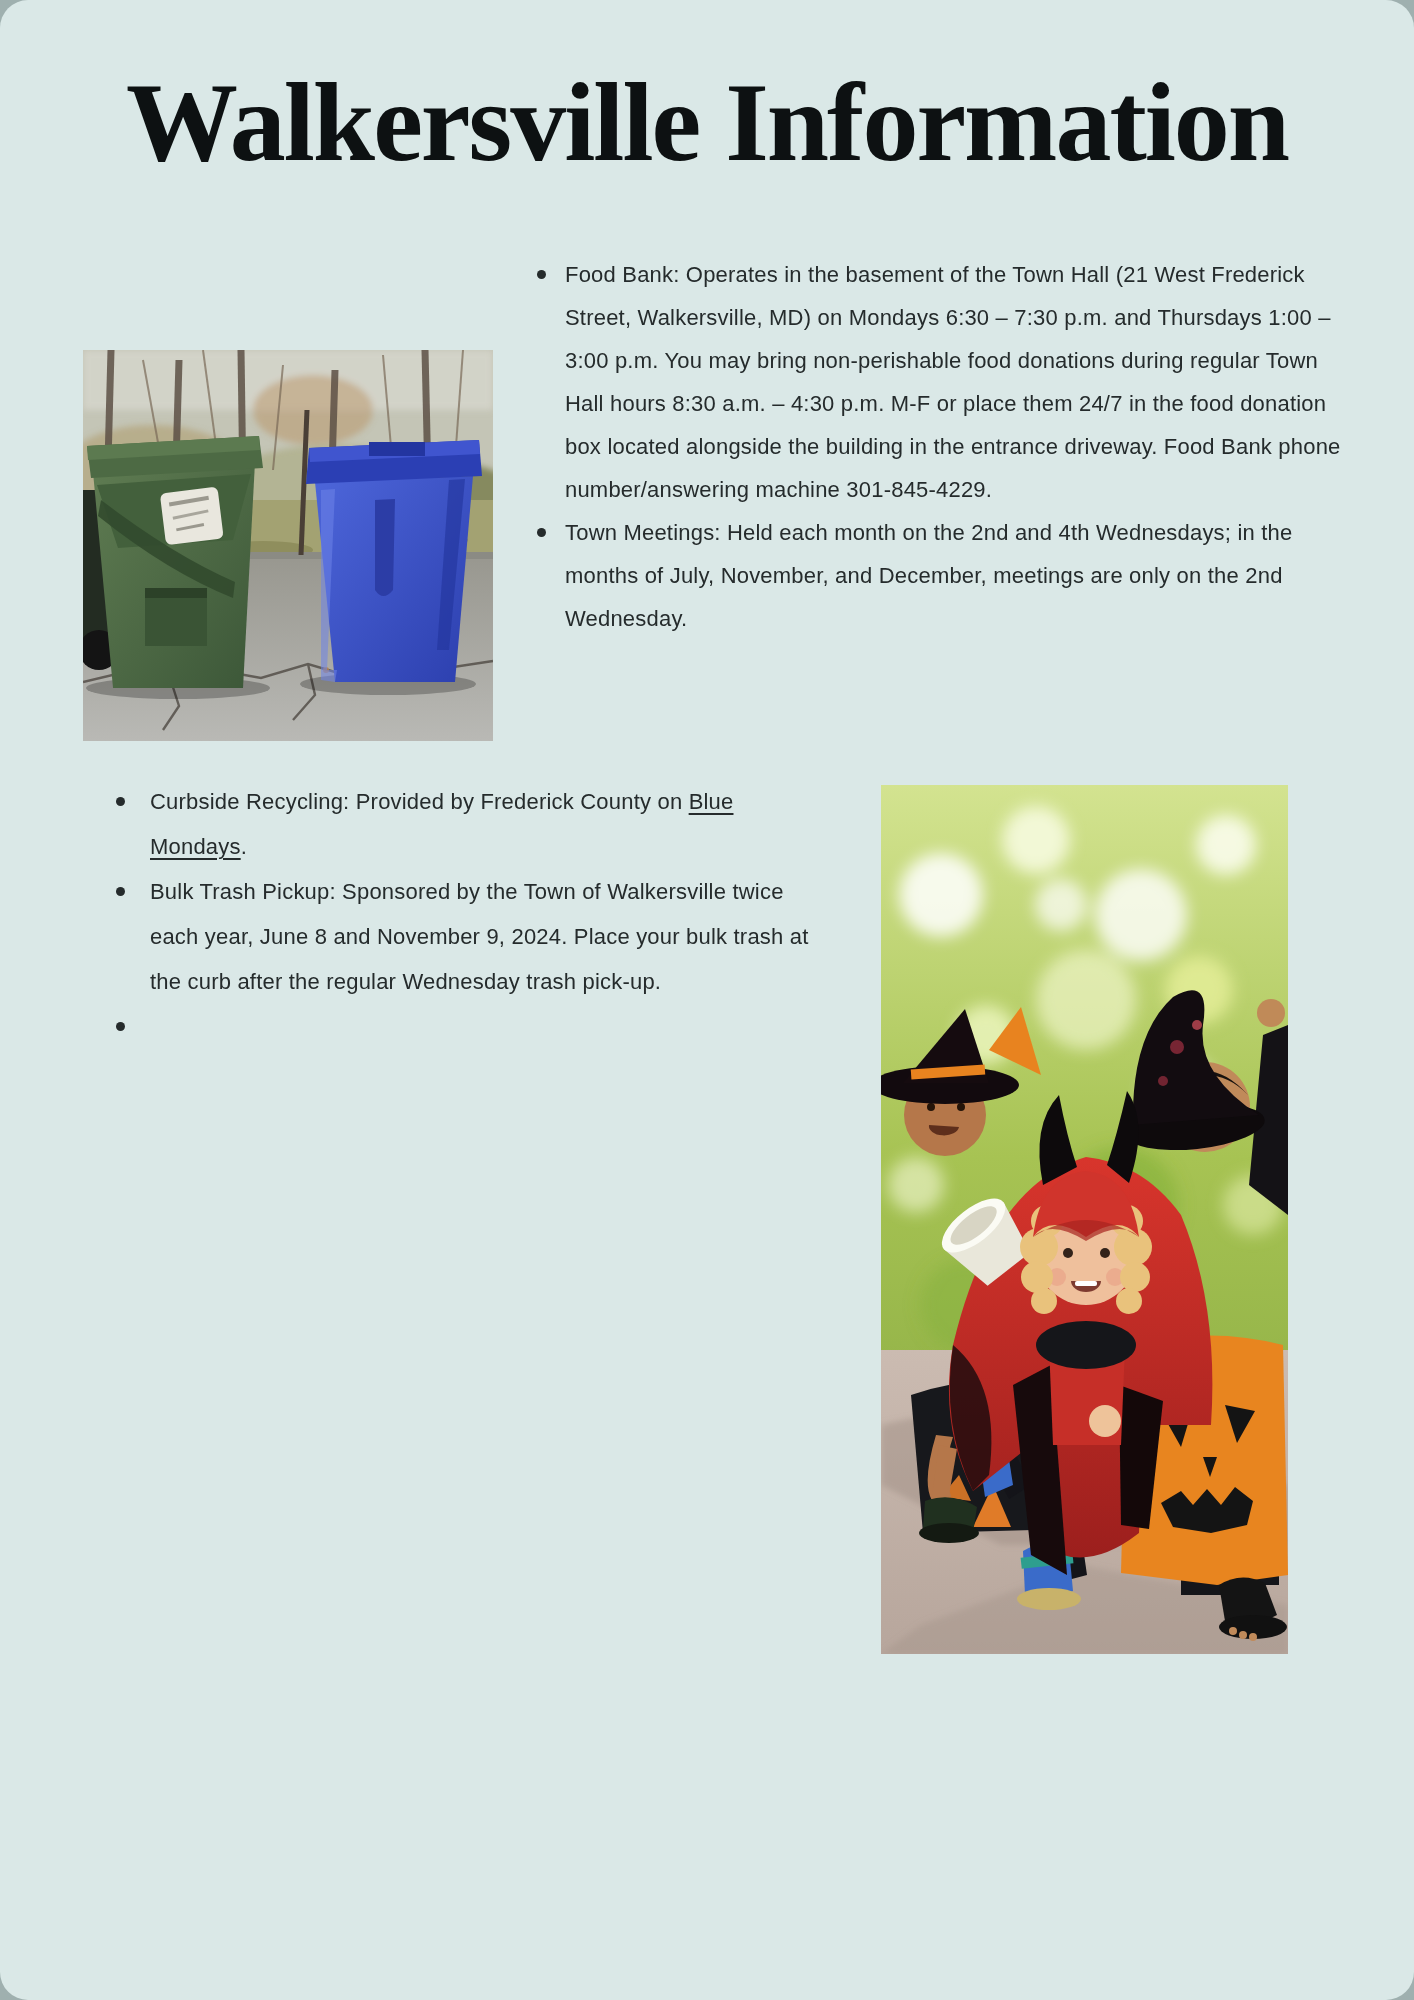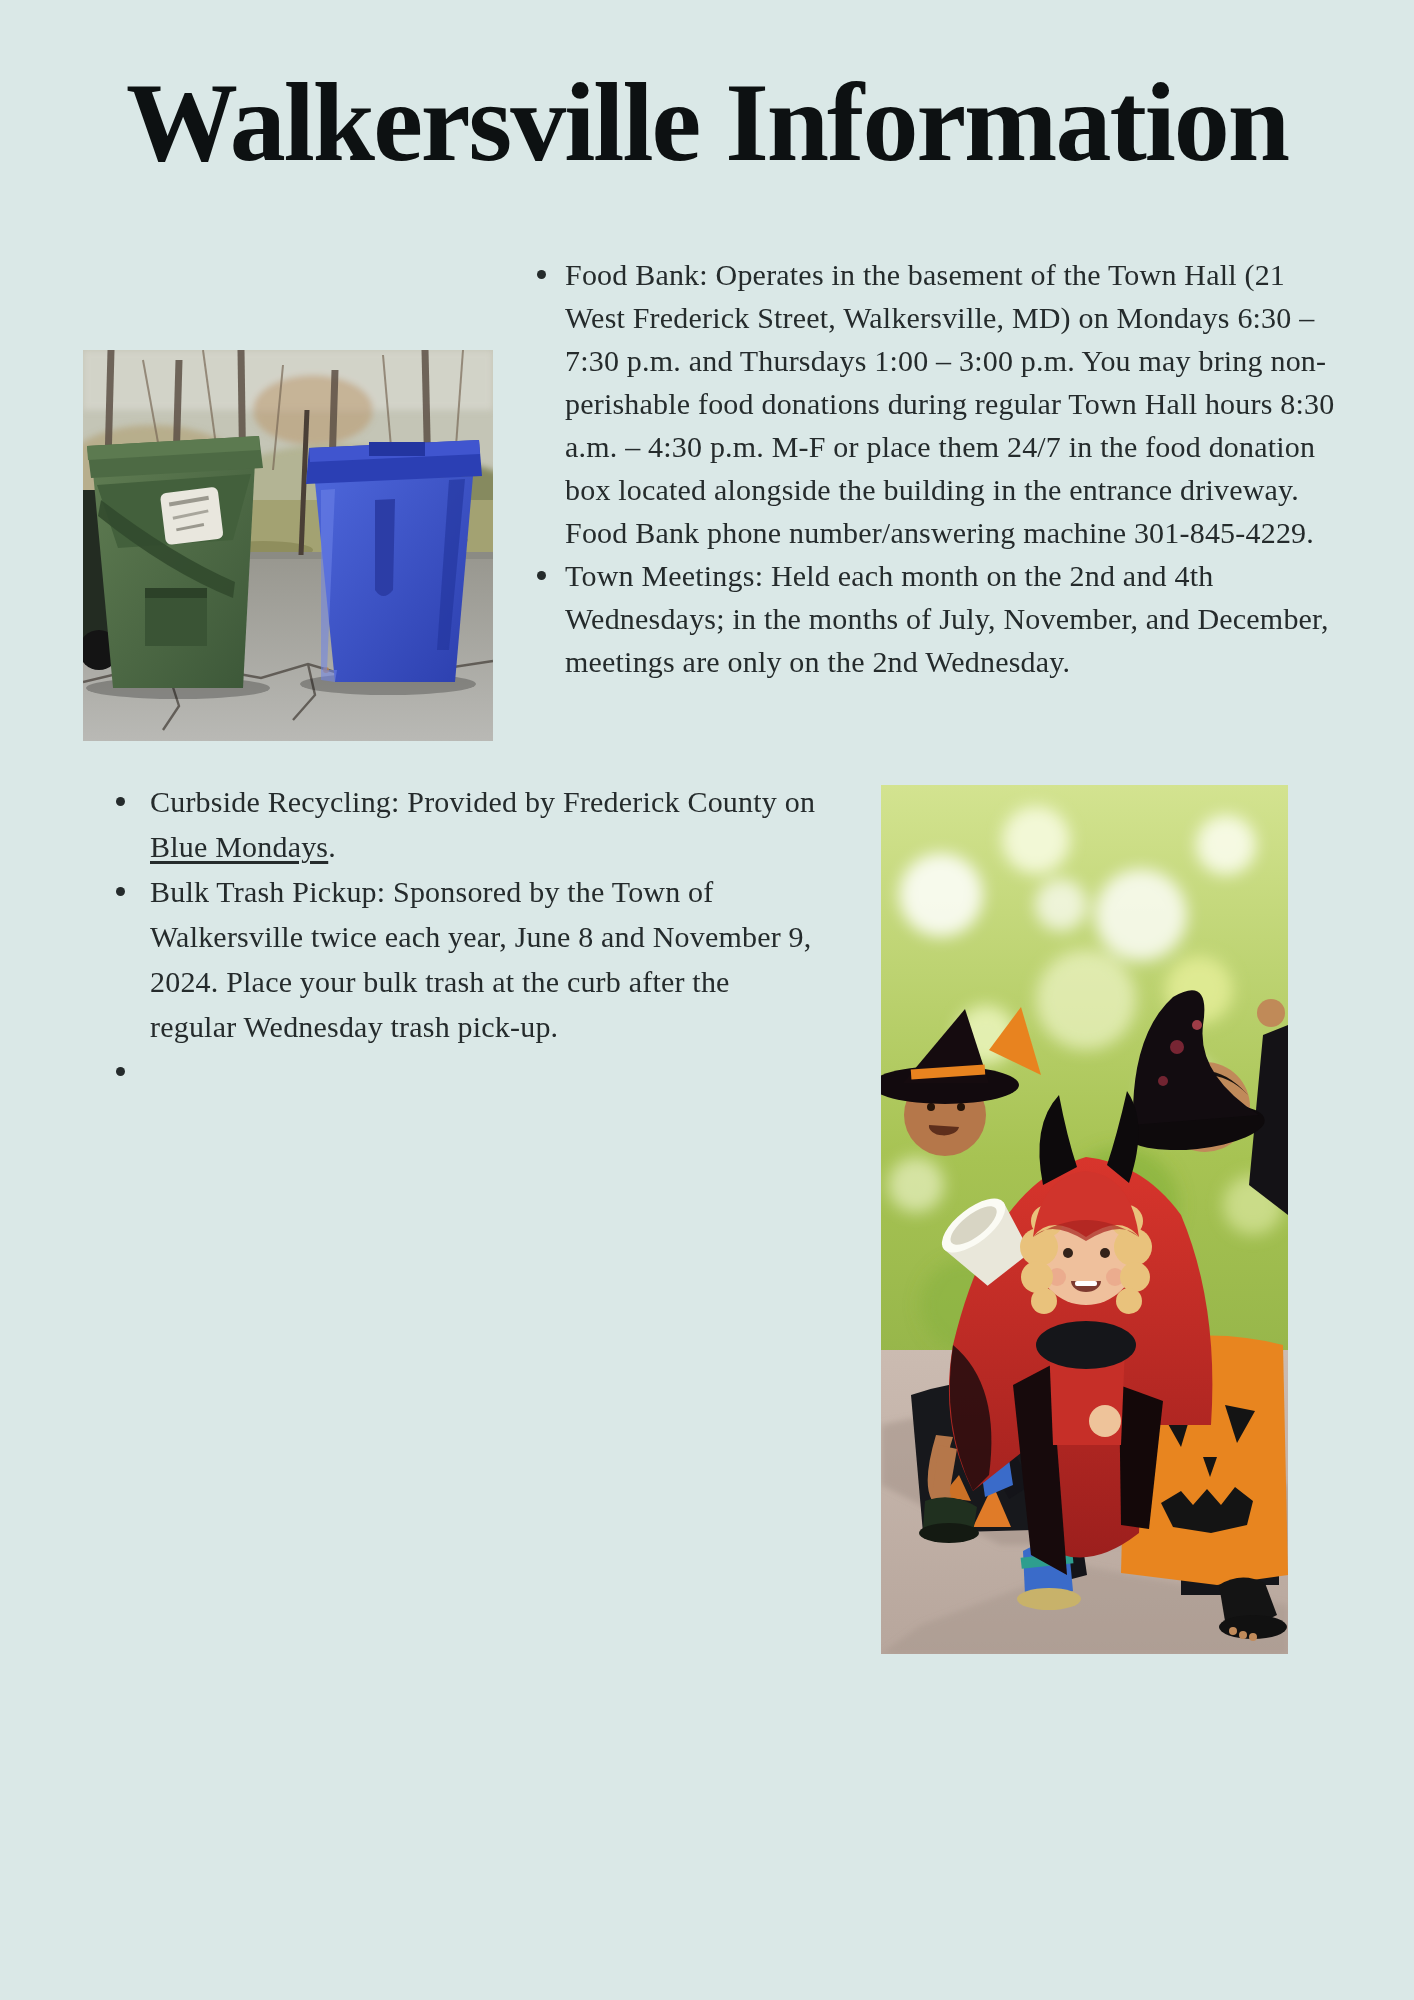--- a/index.html
+++ b/index.html
@@ -10,39 +10,40 @@
   html,body{margin:0;padding:0;}
   body{background:#9fb0af;}
   #page{
     position:relative;
     width:1414px;height:2000px;
     margin:0 auto;
     background:var(--background,#dae8e7);
     overflow:hidden;
     font-family:"Liberation Sans",sans-serif;
     color:var(--text,#252b2c);
+    border-radius:28px;
   }
   .page-title{
     position:absolute;
     left:0;right:0;top:58px;
     margin:0;
     text-align:center;
     font-family:"Liberation Serif",serif;
     font-weight:bold;
     font-size:112px;
     letter-spacing:-2px;
     color:var(--title,#0d1112);
     white-space:nowrap;
   }
   .photo{position:absolute;overflow:hidden;}
   .photo svg{display:block;width:100%;height:100%;}
   #bins-photo{left:83px;top:350px;width:410px;height:391px;}
   #kids-photo{left:881px;top:785px;width:407px;height:869px;}
 
-  .bullet-list{position:absolute;font-size:30px;letter-spacing:.2px;font-family:Liberation Serif, serif;}
+  .bullet-list{position:absolute;font-size:22px;letter-spacing:.2px;}
   #right-list{left:537px;top:253px;width:805px;line-height:43px;}
   #left-list{left:116px;top:779px;width:706px;line-height:45px;}
   .bullet-item{display:flex;align-items:flex-start;}
   .bullet-dot{
     flex:none;width:9px;height:9px;border-radius:50%;
     background:var(--text,#252b2c);
   }
   #right-list .bullet-dot{margin:17px 19px 0 0;}
   #left-list .bullet-dot{margin:18px 25px 0 0;}
   .bullet-text{flex:1;}

